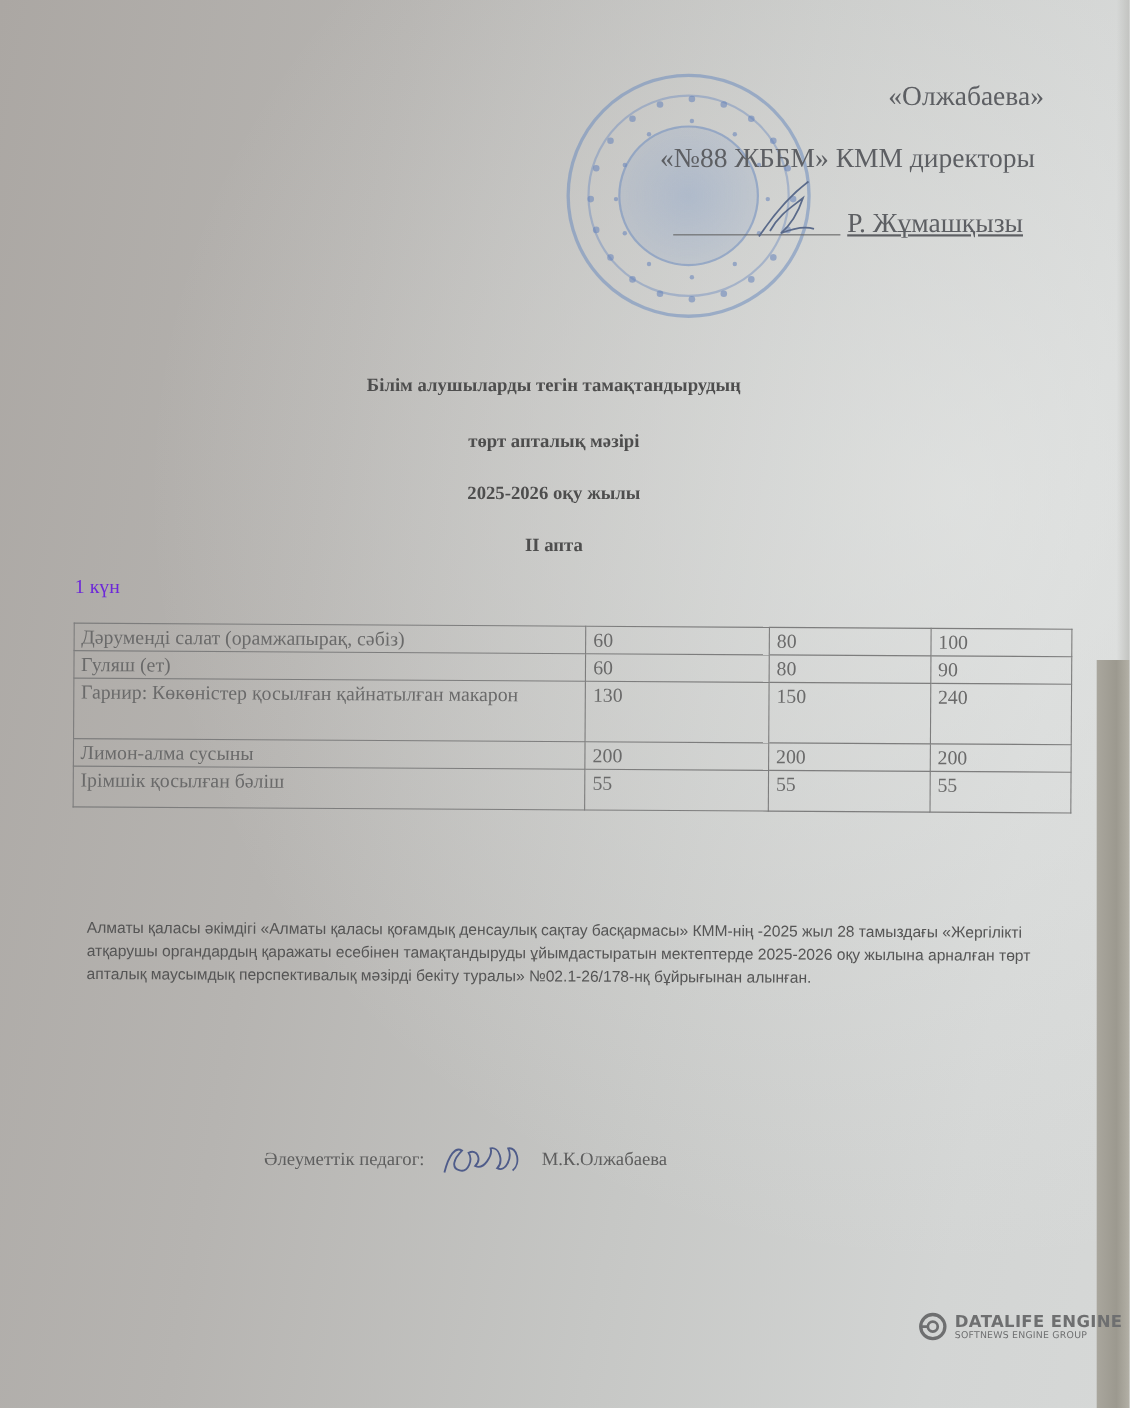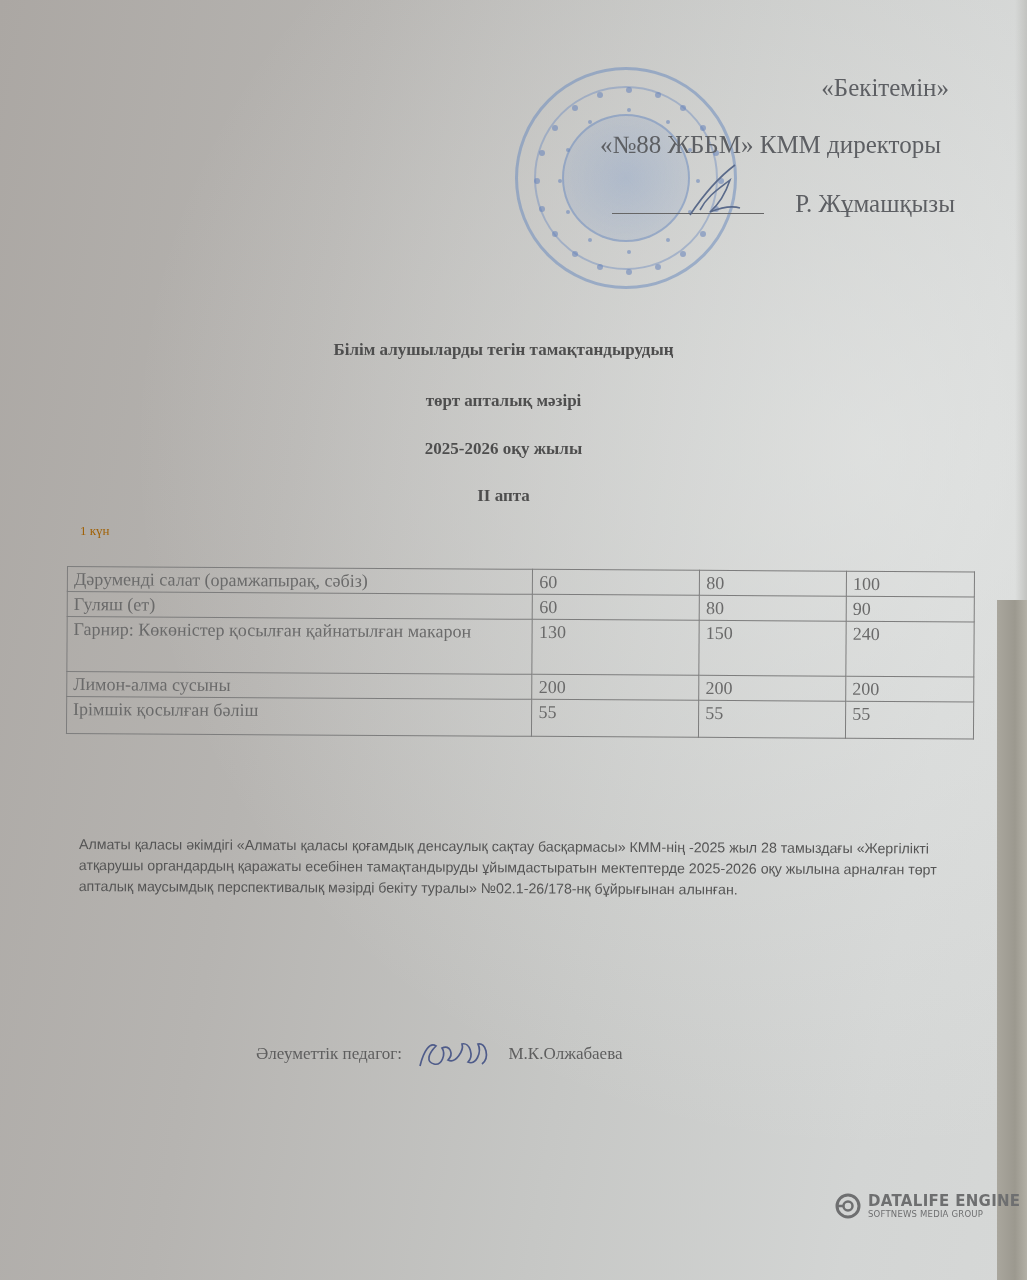--- a/index.html
+++ b/index.html
@@ -40,37 +40,37 @@
     background: radial-gradient(circle, rgba(120,150,200,0.35) 0%, rgba(120,150,200,0.18) 70%, rgba(120,150,200,0.05) 100%);
   }
   .stamp svg { position:absolute; left:0; top:0; }
 
   .approve {
     position:absolute; right:78px; text-align:right;
     font-size:25px; color:#5d5f63;
   }
   .approve.l1 { top:74px; }
   .approve.l2 { top:131px; right:86px; }
-  .approve.l3 { top:190px; right:72px; }
+  .approve.l3 { top:190px; right:97px;text-decoration:underline; }
   .sig-line {
     position:absolute; left:612px; top:213px; width:152px; height:0;
     border-top:1.5px solid #666;
   }
   .signature1 { position:absolute; left:680px; top:160px; }
 
   .title-line {
     position:absolute; left:0; width:1027px; text-align:center;
     font-weight:bold; font-size:17px; color:#4e4e4e;
   }
   .t1 { top:340px; left:-10px; }
   .t2 { top:391px; left:-10px; }
   .t3 { top:439px; left:-10px; }
   .t4 { top:486px; left:-10px; }
 
-  .day-label { position:absolute; left:80px; top:523px; font-size:13px; color:#a16207; }
+  .day-label { position:absolute; left:68px; top:523px; font-size:18px; color:#6d28d9; }
 
   table.menu {
     position:absolute; left:67px; top:566px; width:908px;
     border-collapse:collapse; font-size:18px; color:#6a6a6a;
     transform: rotate(0.35deg); transform-origin: left top;
   }
   table.menu td {
     border:1.2px solid #7d7d7d; padding:1px 6px; vertical-align:top; line-height:22px;
   }
   table.menu td.name { width:453px; color:#6a6a6a; }
@@ -84,21 +84,21 @@
   table.menu tr.r5 td { height:34px; }
 
   .note {
     position:absolute; left:79px; top:834px; width:870px;
     font-size:14.2px; line-height:21px; color:#555;
     font-family: "Liberation Sans", "DejaVu Sans", sans-serif;
     transform: rotate(0.3deg); transform-origin:left top;
   }
 
   .footer-sig {
-    position:absolute; left:256px; top:1040px; font-size:17px; color:#5e5e5e;
+    position:absolute; left:240px; top:1040px; font-size:17px; color:#5e5e5e;
   }
   .footer-sig .role { display:inline-block; }
   .footer-sig .mark { display:inline-block; width:80px; height:30px; vertical-align:middle; margin:0 8px 0 10px; }
   .footer-sig .name { display:inline-block; }
 
   .watermark {
     position:absolute; left:834px; top:1192px; display:flex; align-items:center;
     font-family: "DejaVu Sans", "Liberation Sans", sans-serif; color:#6e6f70;
   }
   .watermark .logo { width:28px; height:28px; margin-right:6px; }
@@ -146,21 +146,21 @@
       <circle cx="111" cy="182" r="2"></circle>
         <circle cx="72" cy="170" r="2"></circle>
         <circle cx="50" cy="142" r="2"></circle>
       <circle cx="42" cy="111" r="2"></circle>
         <circle cx="50" cy="80" r="2"></circle>
         <circle cx="72" cy="52" r="2"></circle>
     </g>
   </svg>
 </div>
 
-<div class="approve l1">«Бекітемін»</div>
+<div class="approve l1">«Олжабаева»</div>
 <div class="approve l2">«№88 ЖББМ» КММ директоры</div>
 <div class="sig-line"></div>
 <svg class="signature1" width="70" height="60" viewBox="0 0 70 60">
   <path d="M10 55 C 20 40, 35 20, 55 5 M20 50 C 28 35, 40 28, 50 20 C 45 35, 38 45, 30 52 C 40 48, 50 45, 60 48" stroke="#5a6a8a" stroke-width="1.6" fill="none"></path>
 </svg>
 <div class="approve l3">Р. Жұмашқызы</div>
 
 <div class="title-line t1">Білім алушыларды тегін тамақтандырудың</div>
 <div class="title-line t2">төрт апталық мәзірі</div>
 <div class="title-line t3">2025-2026 оқу жылы</div>
@@ -214,15 +214,15 @@
 </div>
 
 <div class="watermark">
   <svg class="logo" viewBox="0 0 28 28">
     <circle cx="14" cy="14" r="11" stroke="#6e6f70" stroke-width="3" fill="none"></circle>
     <circle cx="14" cy="14" r="4.5" stroke="#6e6f70" stroke-width="2.5" fill="none"></circle>
     <path d="M3 14 L10 14" stroke="#6e6f70" stroke-width="2.5"></path>
   </svg>
   <div>
     <div class="brand">DATALIFE ENGINE</div>
-    <div class="sub">SOFTNEWS MEDIA GROUP</div>
+    <div class="sub">SOFTNEWS ENGINE GROUP</div>
   </div>
 </div>
 
 </body></html>

